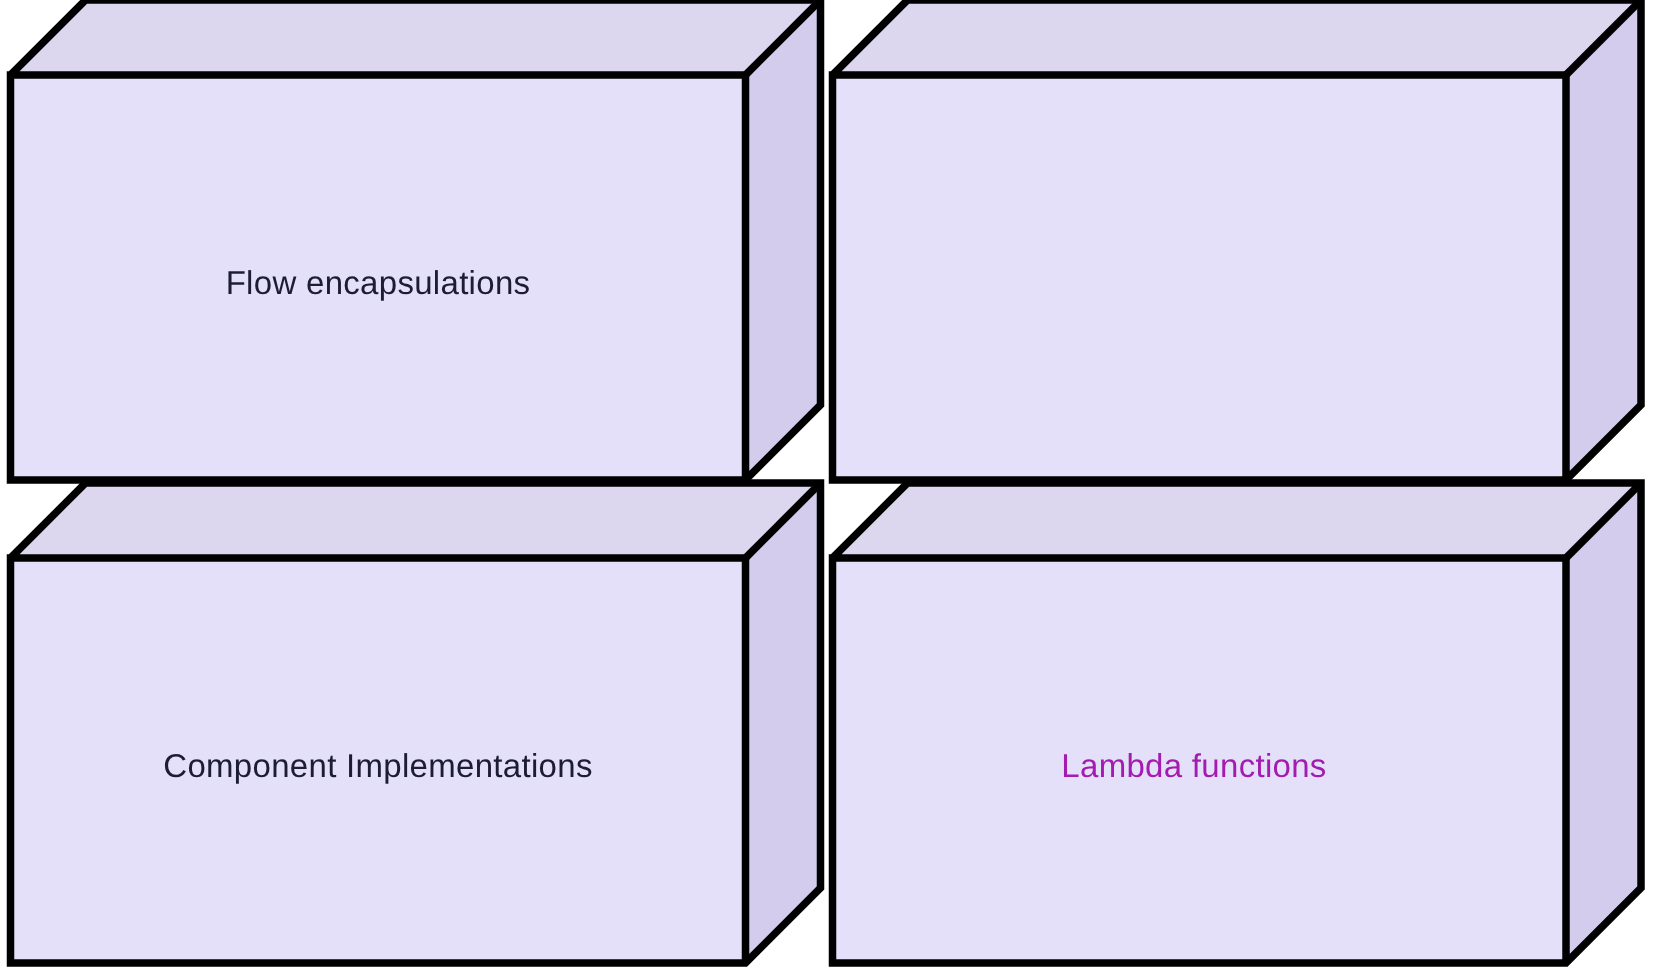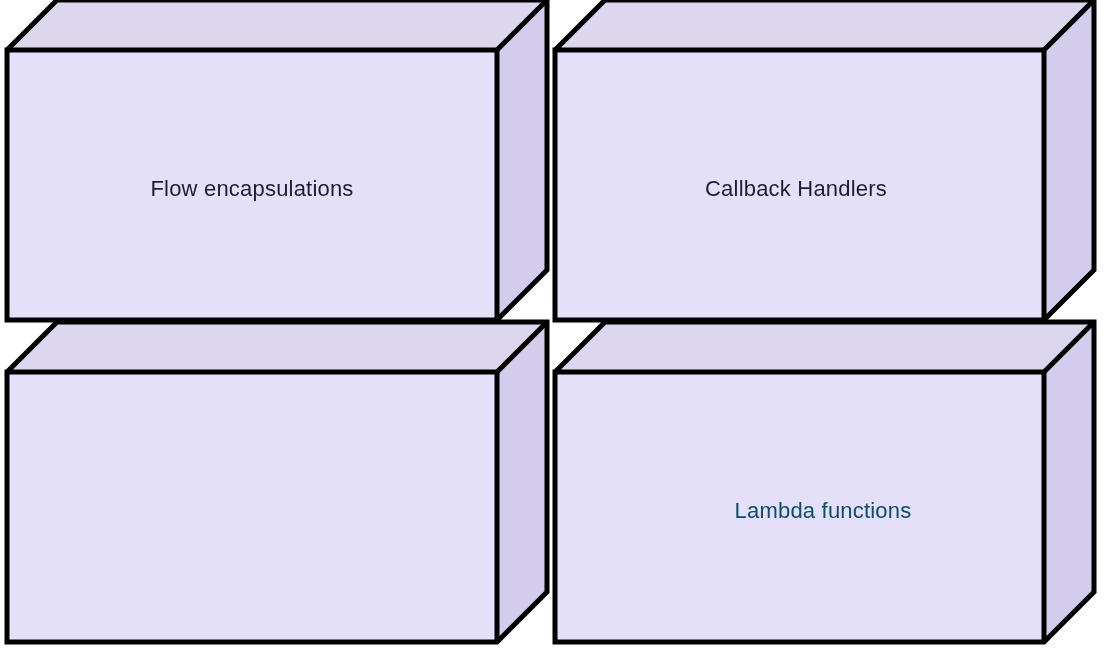--- a/index.html
+++ b/index.html
@@ -99,19 +99,19 @@
       <polygon class="face-top" points="555,372 605,322 1094,322 1044,372" fill="#dcd6ef"></polygon>
       <polygon class="face-side" points="1044,372 1094,322 1094,592 1044,642" fill="#d3ccec"></polygon>
       <polygon class="face-front" points="555,372 1044,372 1044,642 555,642" fill="#e5e0fa"></polygon>
       <polyline class="edge" points="555,372 605,322 1094,322 1094,592 1044,642 555,642 555,372 1044,372 1044,642" stroke="#000000"></polyline>
       <line class="edge" x1="1044" y1="372" x2="1094" y2="322" stroke="#000000"></line>
     </g>
   </svg>
 
   <div class="box-label" style="left: 252px; top: 189px; color: rgb(28, 28, 51);">Flow encapsulations</div>
 
-  <div class="box-label" style="left: 796px; top: 189px; color: rgb(28, 28, 51);">Callback Handlers</div>
 
+  <div class="box-label" style="left: 252px; top: 511px; color: rgb(28, 28, 51);">Component Implementations</div>
 
-  <div class="box-label" style="left: 796px; top: 511px; color: #0c4a6e; margin-left: 27px;">Lambda functions</div>
+  <div class="box-label" style="left: 796px; top: 511px; color: #a21caf;">Lambda functions</div>
 
 
 </div>
 
 </body></html>

